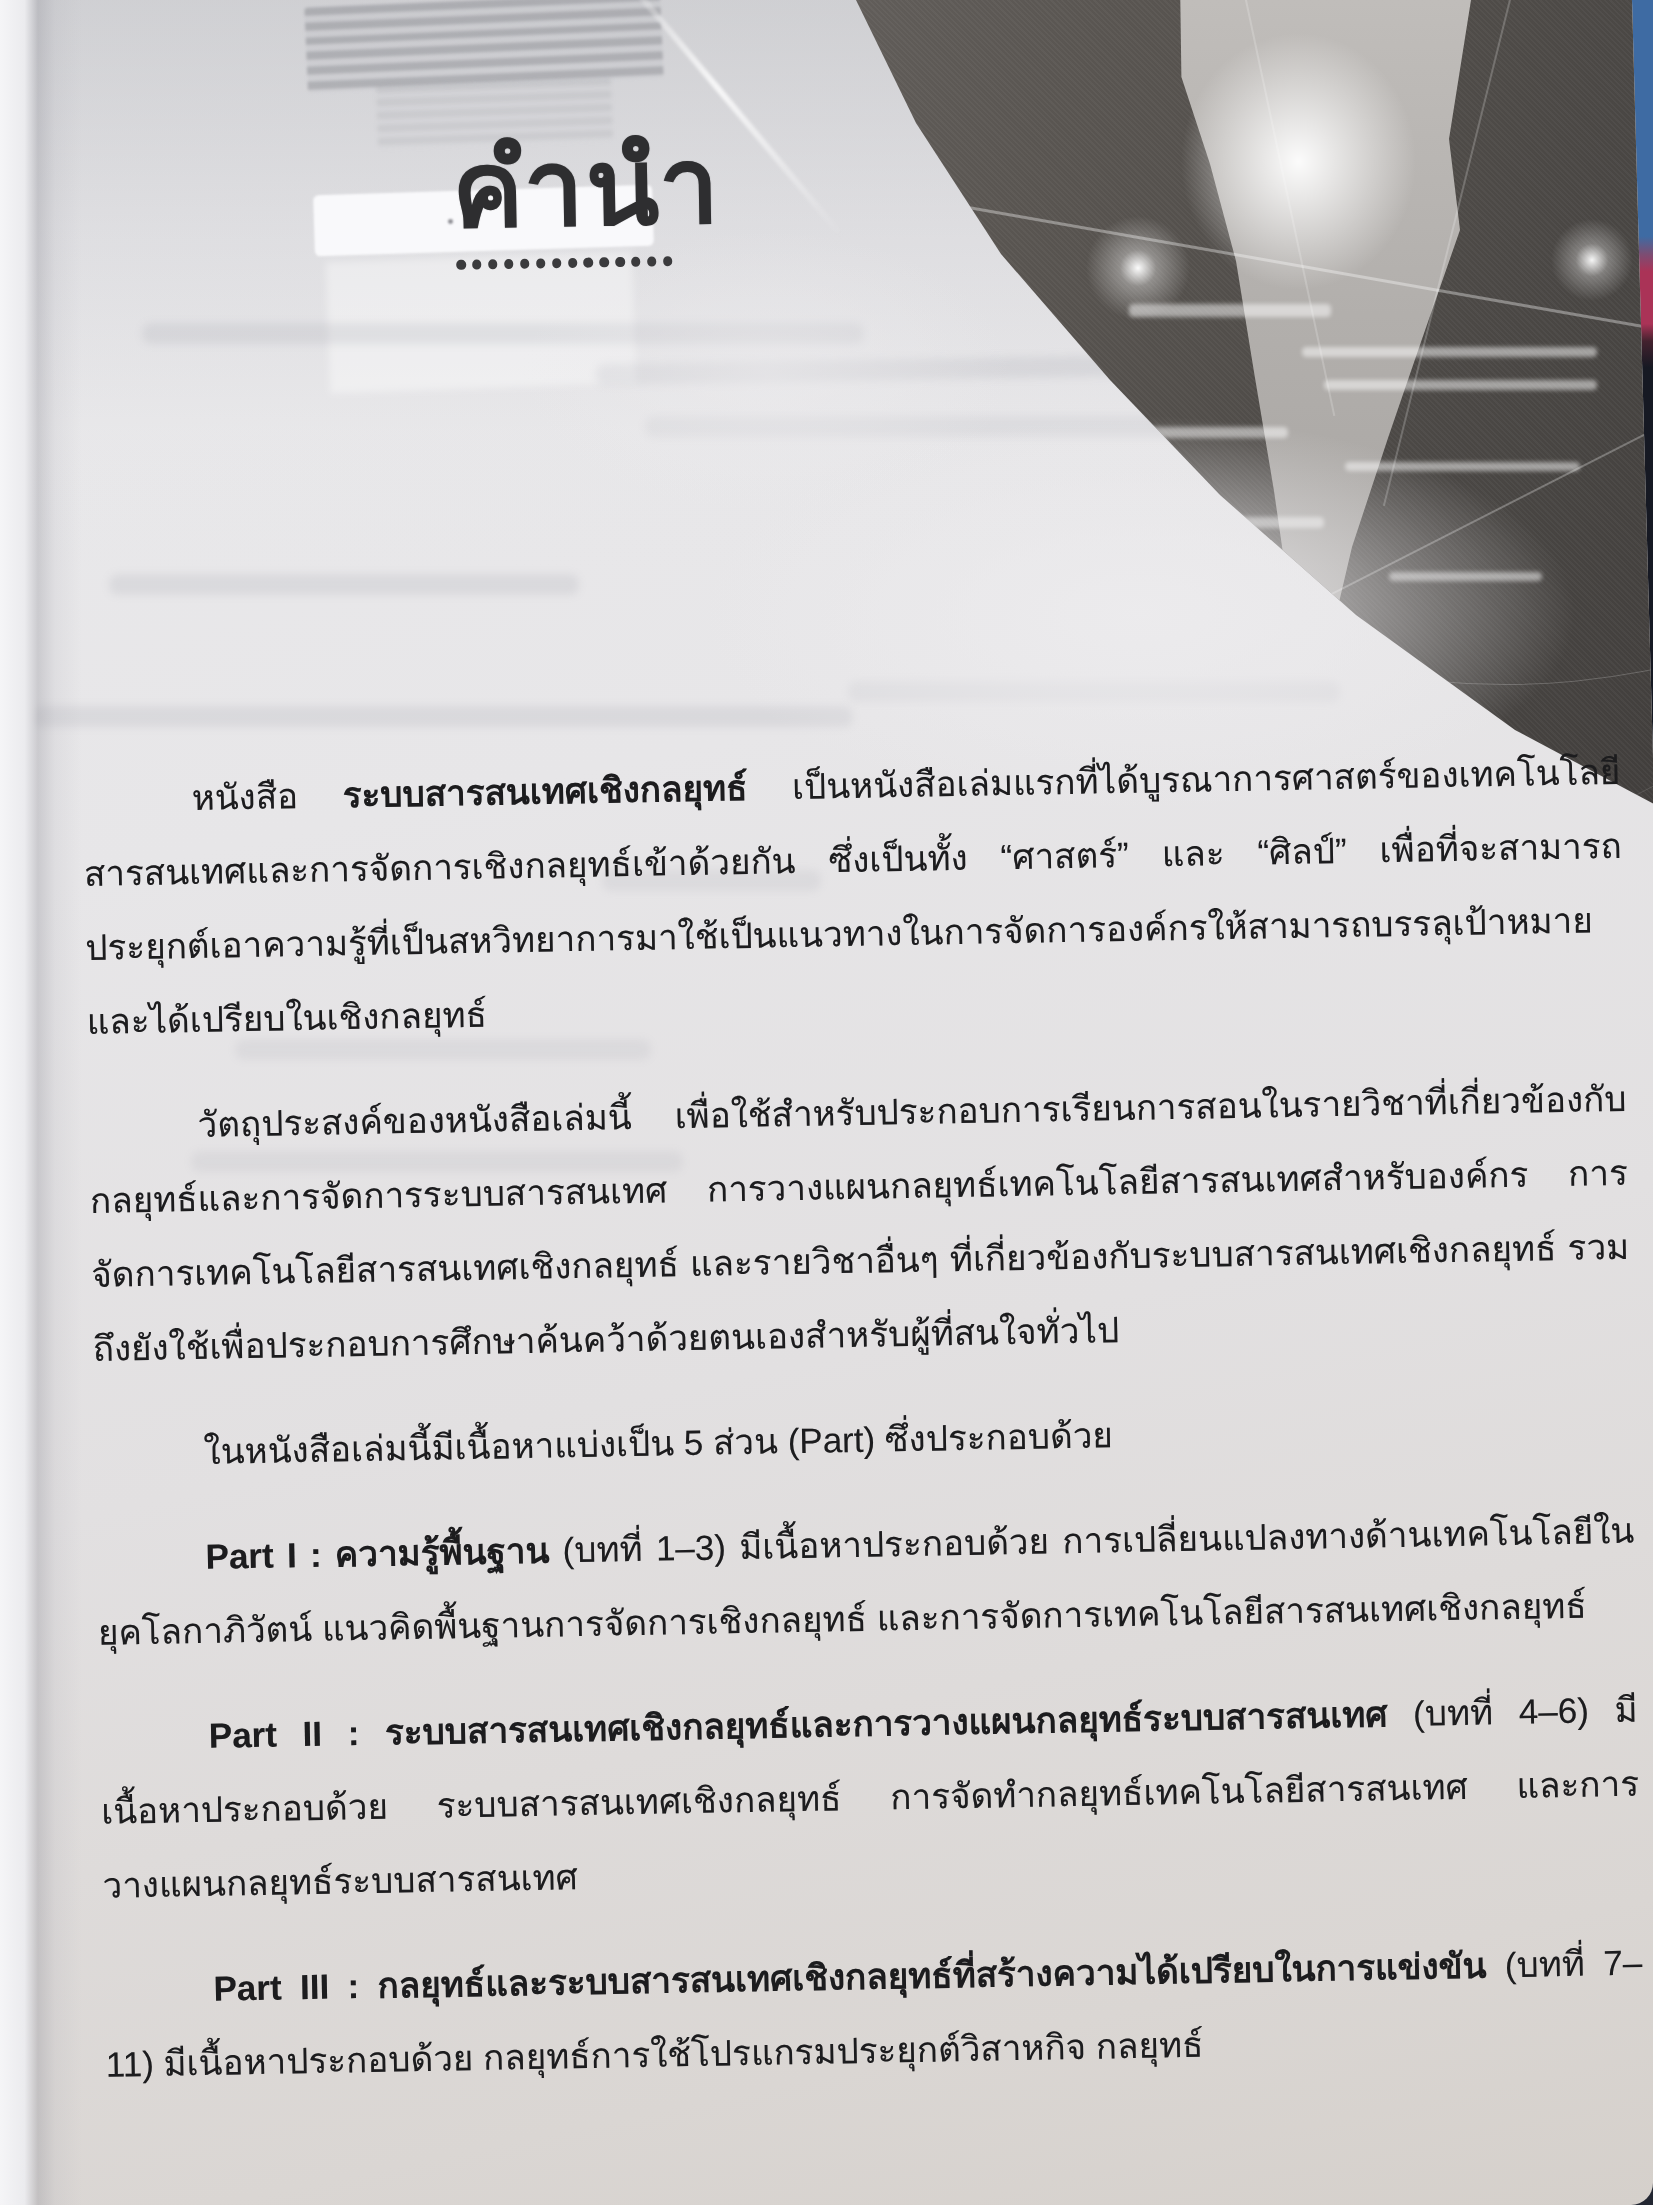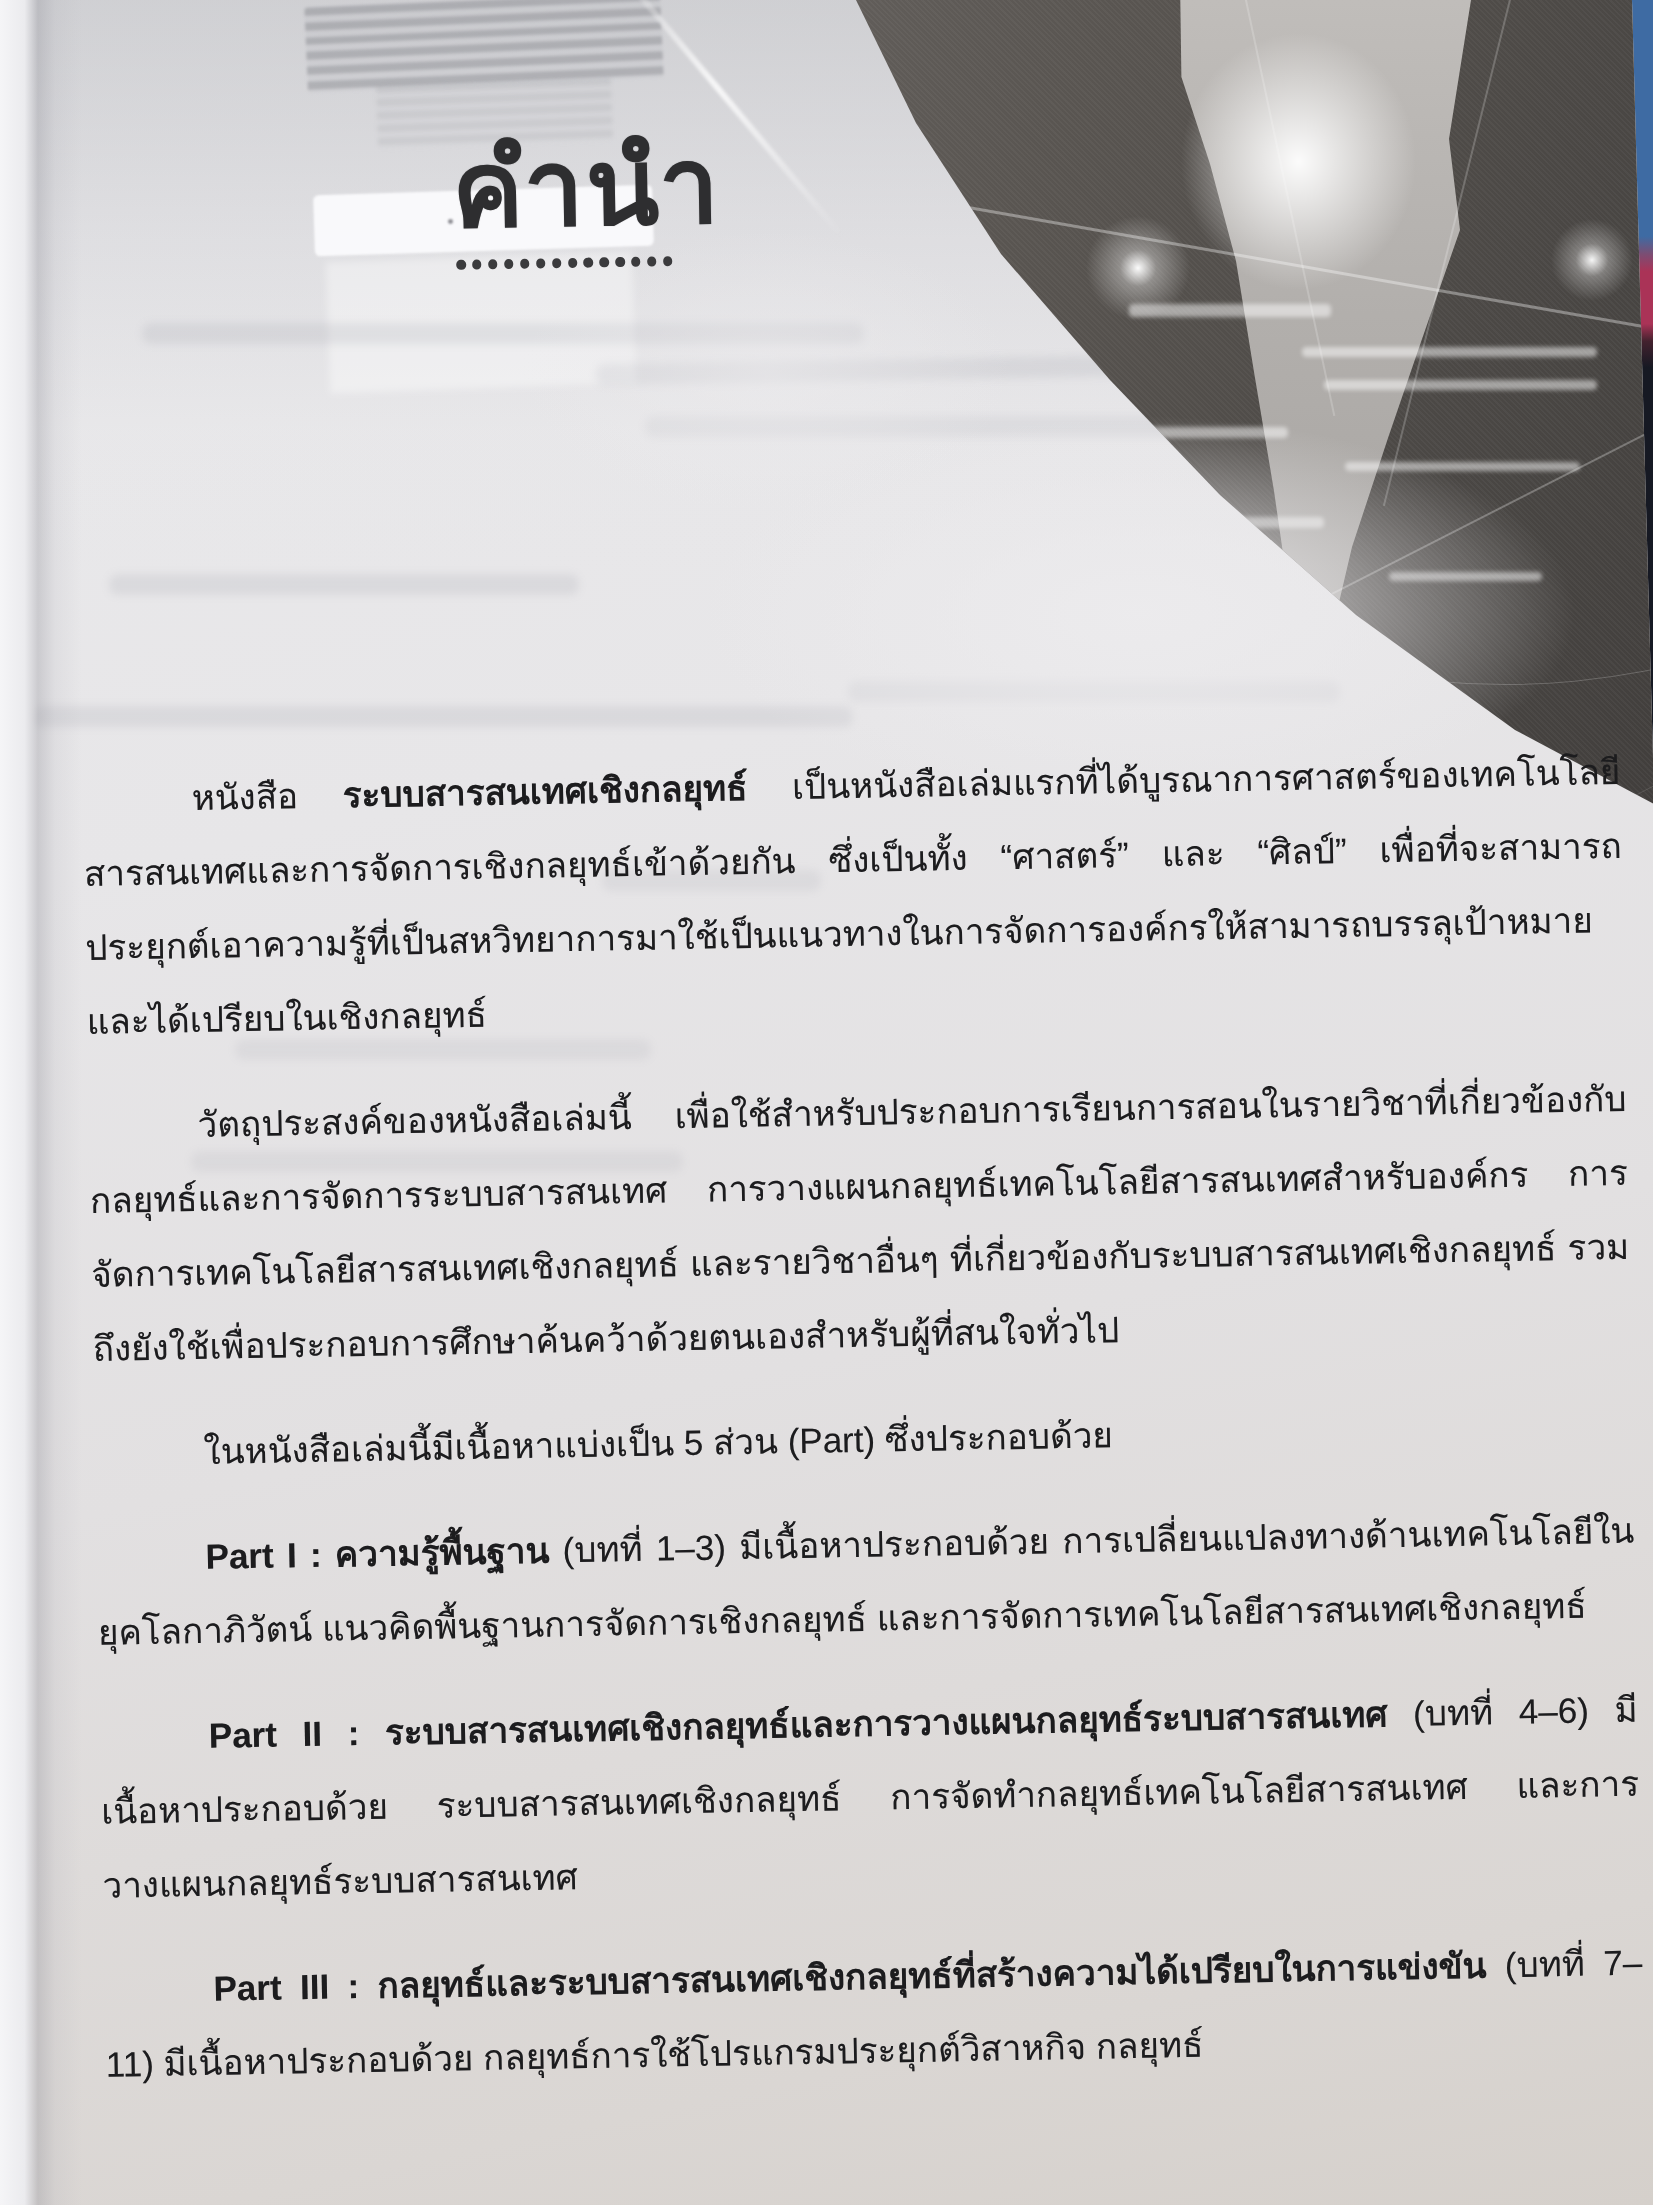--- a/index.html
+++ b/index.html
@@ -17,20 +17,21 @@
       #7a4e74 29%,
       #aa3357 31%, #aa3357 37%,
       #43222e 39%,
       #161923 42%, #161923 96%, rgba(22,25,35,0) 100%);
   }
   
   .page {
     position: absolute; inset: 0;
     clip-path: polygon(0 0, 1632px 0, 1654px 793px, 1654px 2205px, 0 2205px);
     background: linear-gradient(168deg, #eaeaec 0%, #e7e6e8 35%, #e2e0e1 60%, #dad6d3 88%, #d5d0cb 100%);
+    border-radius: 22px;
   }
   .edge-left {
     position: absolute; left: 0; top: 0; bottom: 0; width: 82px;
     background: linear-gradient(90deg, #f5f5f7 0px, #ebebee 24.6px, rgba(150,150,158,0.35) 38px, rgba(170,170,178,0.15) 55px, rgba(0,0,0,0) 82px);
   }
   .header-light {
     position: absolute; left: 0; top: 0; width: 100%; height: 574px;
     background: linear-gradient(180deg, rgba(168,169,174,0.40) 0%, rgba(190,190,196,0.25) 40%, rgba(225,225,228,0.08) 75%, rgba(235,235,238,0) 100%);
   }
   

